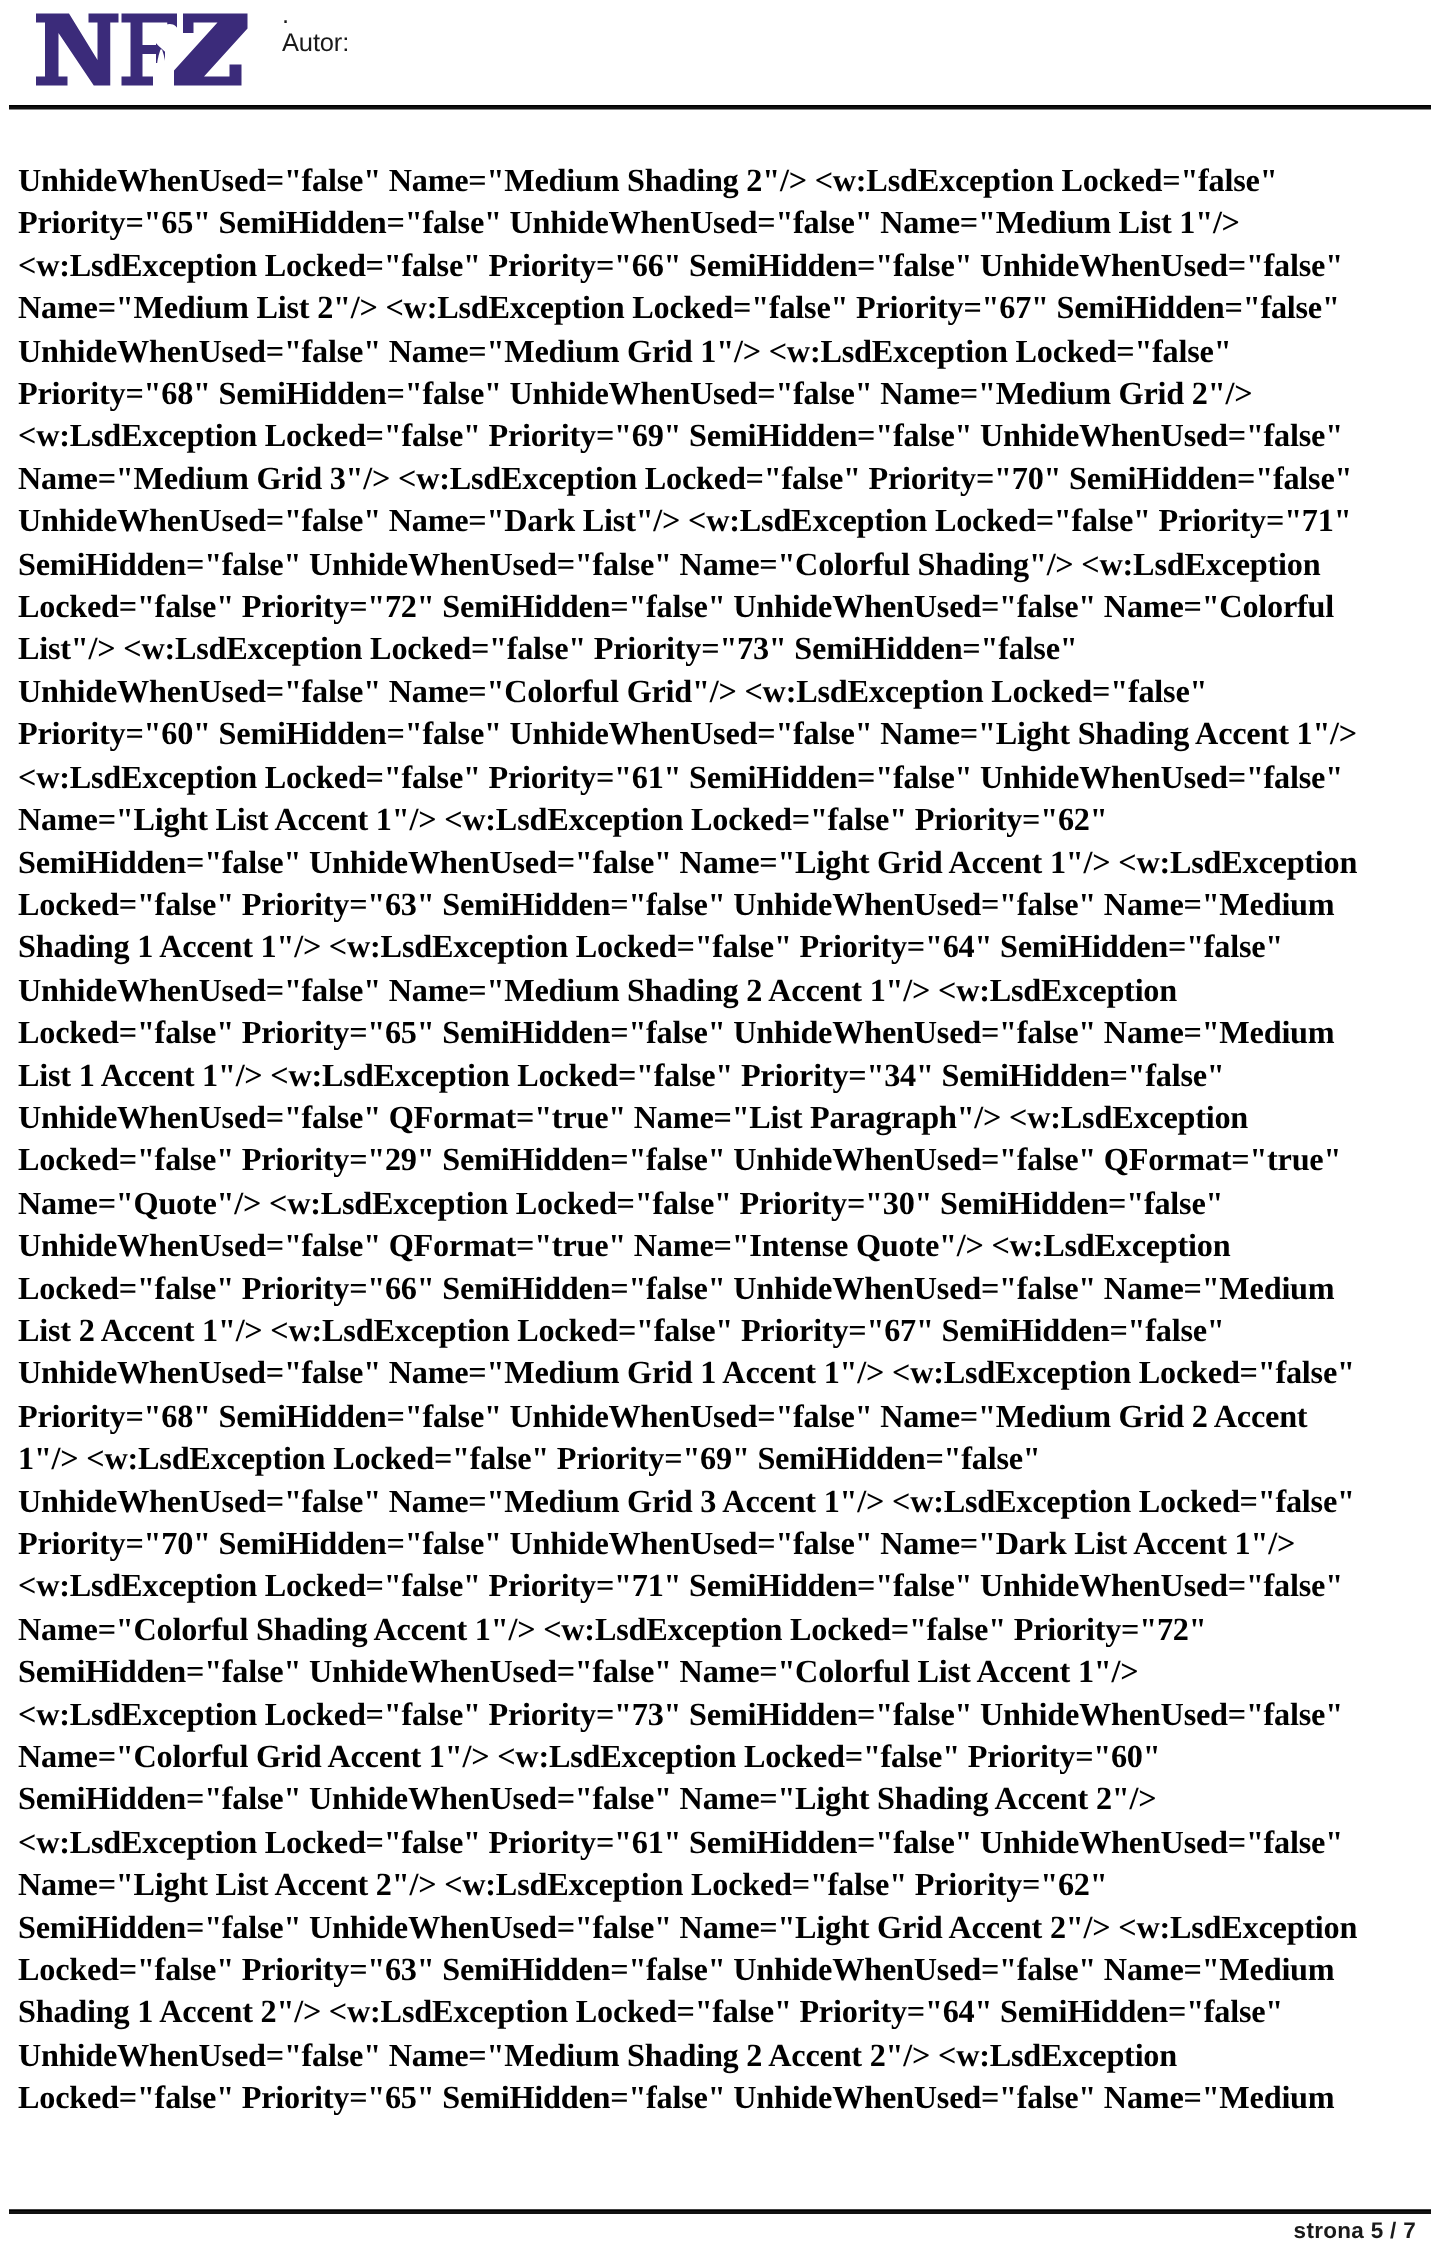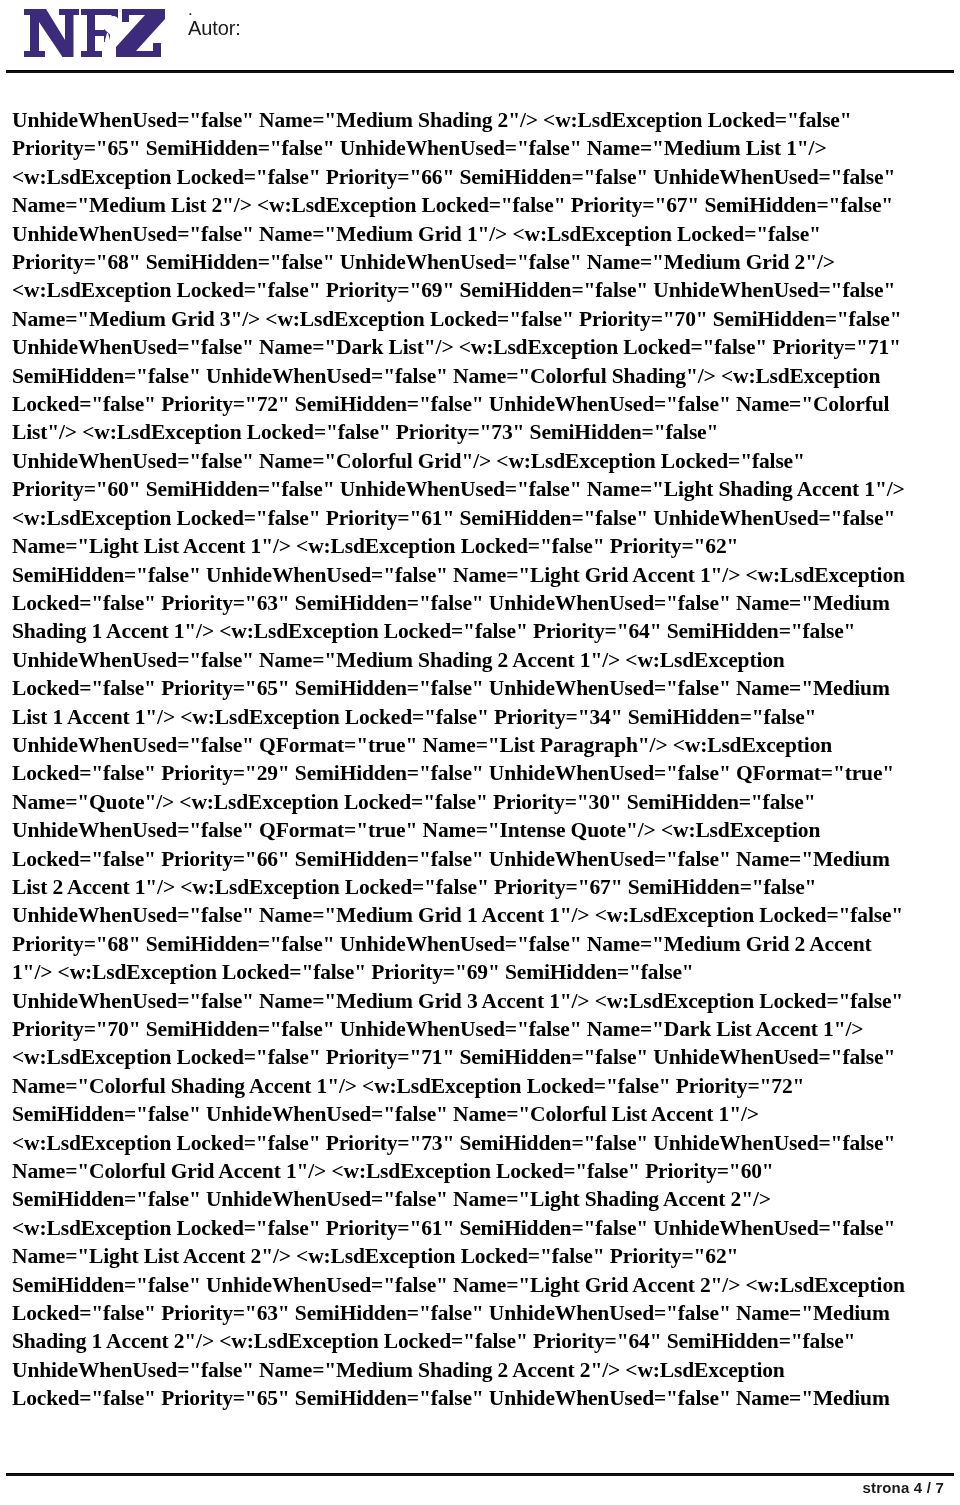--- a/index.html
+++ b/index.html
@@ -39,21 +39,21 @@
     width: 145px;
     height: 58px;
   }
   #header-meta {
     padding-left: 14px;
     padding-top: 0px;
     font-family: "Liberation Sans", "DejaVu Sans", sans-serif;
     color: #1a1a1a;
   }
   .meta-line {
-    font-size: 20px;
+    font-size: 17px;
     line-height: 23px;
     white-space: nowrap;
     letter-spacing: -0.1px;
   }
   .meta-line.dot {
     font-size: 17px;
     line-height: 15px;
     height: 15px;
   }
   #header-rule {
@@ -189,14 +189,14 @@
     <div class="doc-line">Name="Light List Accent 2"/&gt; &lt;w:LsdException Locked="false" Priority="62"</div>
     <div class="doc-line">SemiHidden="false" UnhideWhenUsed="false" Name="Light Grid Accent 2"/&gt; &lt;w:LsdException</div>
     <div class="doc-line">Locked="false" Priority="63" SemiHidden="false" UnhideWhenUsed="false" Name="Medium</div>
     <div class="doc-line">Shading 1 Accent 2"/&gt; &lt;w:LsdException Locked="false" Priority="64" SemiHidden="false"</div>
     <div class="doc-line">UnhideWhenUsed="false" Name="Medium Shading 2 Accent 2"/&gt; &lt;w:LsdException</div>
     <div class="doc-line">Locked="false" Priority="65" SemiHidden="false" UnhideWhenUsed="false" Name="Medium</div>
   </div>
 
 <div id="page-footer">
   <div id="footer-rule"></div>
-  <div id="footer-pageno">strona 4 / 7</div>
+  <div id="footer-pageno">strona 5 / 7</div>
 </div>
 
 </body></html>

